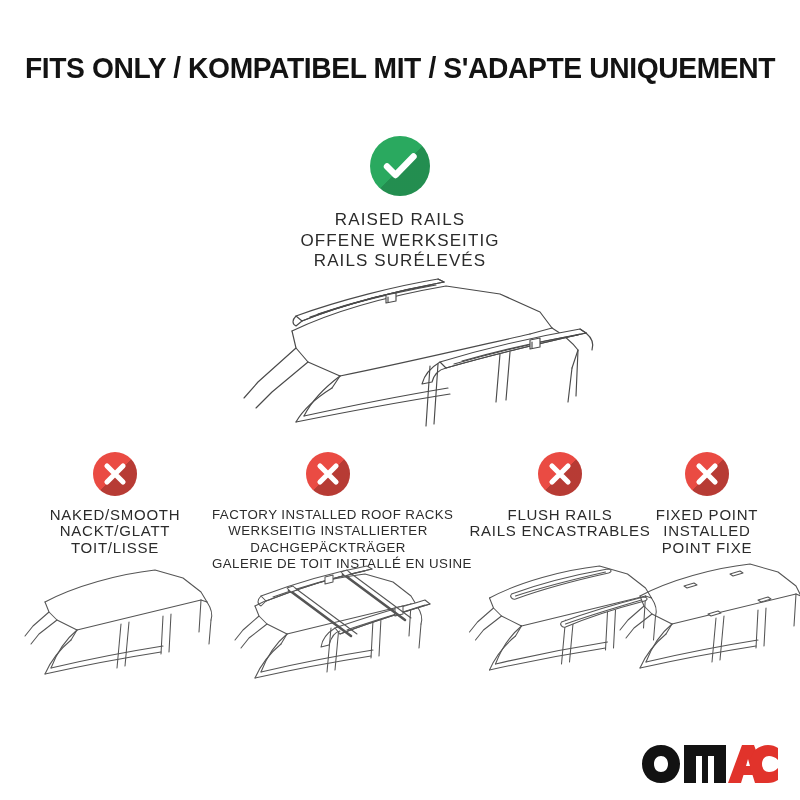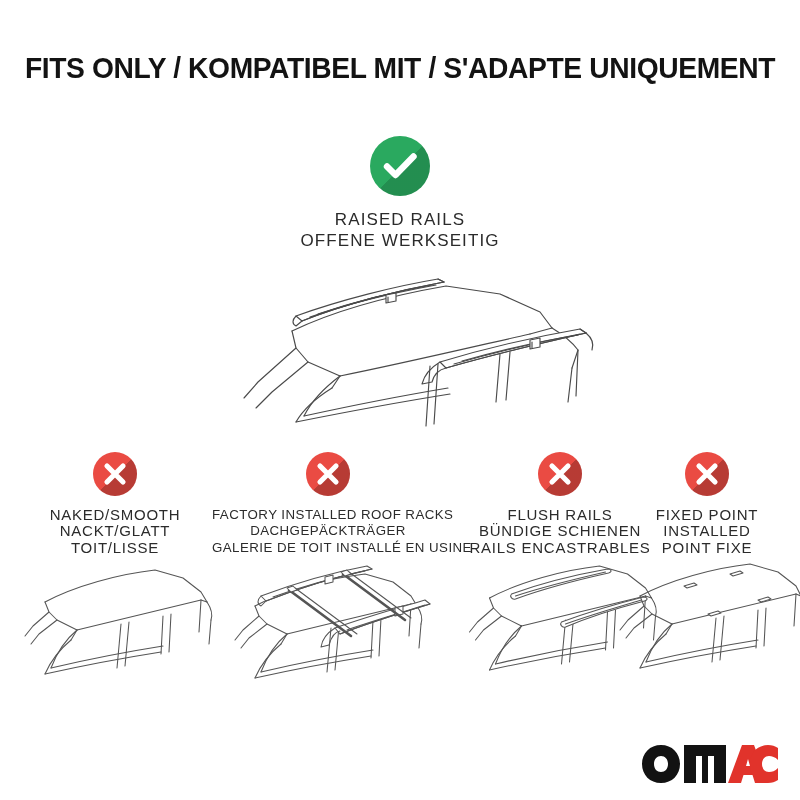--- a/index.html
+++ b/index.html
@@ -145,20 +145,21 @@
   <div class="badge green">
     <div class="shadow"></div>
     <svg width="60" height="60" viewBox="0 0 60 60" aria-hidden="true">
       <path d="M17 30.5 L25.5 39 L43.5 20.5" fill="none" stroke="#ffffff" stroke-width="6.4" stroke-linecap="round" stroke-linejoin="round"></path>
     </svg>
   </div>
 
   <div class="ok-labels">
     <div>RAISED RAILS</div>
     <div>OFFENE WERKSEITIG</div>
+    <div>RAILS SURÉLEVÉS</div>
   </div>
 </div>
 
 <div class="hero-art">
   <svg class="line-art" width="420" height="180" viewBox="0 0 420 180" aria-hidden="true">
     <g fill="none" stroke="#4a4a4a" stroke-width="1.15" stroke-linecap="round" stroke-linejoin="round">
 
       <path d="M92 55 C140 32 200 18 246 10 L300 18 L340 36 L352 52"></path>
       <path d="M92 55 L96 72 L108 86 L140 100"></path>
       <path d="M140 100 C200 88 268 72 330 58"></path>
@@ -254,20 +255,21 @@
 
   <div class="col col-1">
     <div class="badge red">
       <div class="shadow"></div>
       <svg width="44" height="44" viewBox="0 0 44 44" aria-hidden="true">
         <path d="M14 14 L30 30 M30 14 L14 30" fill="none" stroke="#ffffff" stroke-width="5.2" stroke-linecap="round"></path>
       </svg>
     </div>
     <div class="col-labels">
       <div>FACTORY INSTALLED ROOF RACKS</div>
+      <div>WERKSEITIG INSTALLIERTER</div>
       <div>DACHGEPÄCKTRÄGER</div>
       <div>GALERIE DE TOIT INSTALLÉ EN USINE</div>
     </div>
     <div class="col-art">
       <svg class="line-art" width="222" height="140" viewBox="0 0 222 140" aria-hidden="true">
         <g fill="none" stroke="#555555" stroke-width="1.05" stroke-linecap="round" stroke-linejoin="round">
 
           <path d="M38 54 C68 38 112 26 148 22 L176 30 L194 44 L200 54"></path>
           <path d="M38 54 L42 64 L50 72 L70 82"></path>
           <path d="M70 82 C112 72 160 60 194 52"></path>
@@ -313,21 +315,20 @@
 
   <div class="col col-2">
     <div class="badge red">
       <div class="shadow"></div>
       <svg width="44" height="44" viewBox="0 0 44 44" aria-hidden="true">
         <path d="M14 14 L30 30 M30 14 L14 30" fill="none" stroke="#ffffff" stroke-width="5.2" stroke-linecap="round"></path>
       </svg>
     </div>
     <div class="col-labels">
       <div>FLUSH RAILS</div>
-      <div>BÜNDIGE SCHIENEN</div>
       <div>RAILS ENCASTRABLES</div>
     </div>
     <div class="col-art">
       <svg class="line-art" width="205" height="135" viewBox="0 0 205 135" aria-hidden="true">
         <g fill="none" stroke="#555555" stroke-width="1.05" stroke-linecap="round" stroke-linejoin="round">
           <path d="M32 46 C62 30 106 18 142 14 L170 22 L188 36 L194 46"></path>
           <path d="M32 46 L36 56 L44 64 L64 74"></path>
           <path d="M64 74 C106 64 154 52 188 44"></path>
           <path d="M188 44 L194 46"></path>
           <path d="M194 46 C198 52 200 58 198 64"></path>

